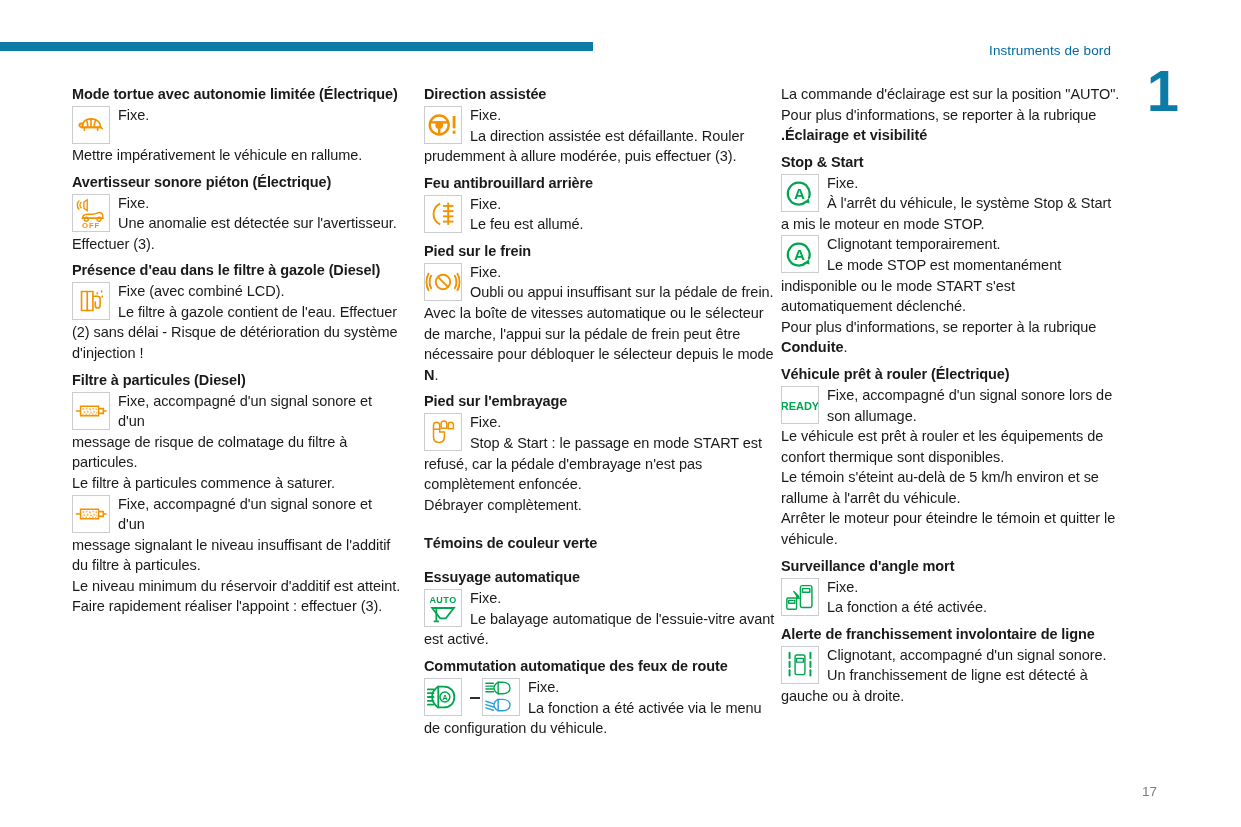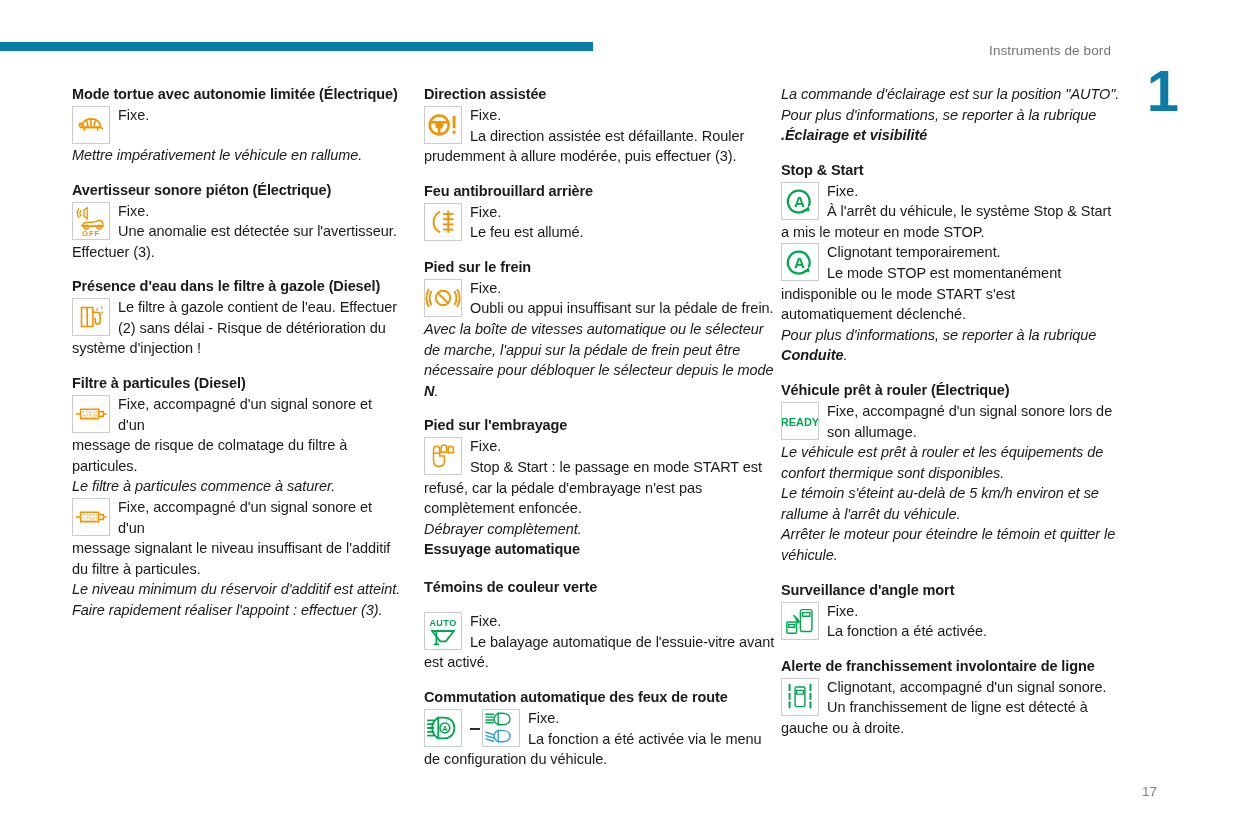--- a/index.html
+++ b/index.html
@@ -21,21 +21,21 @@
     top: 42px;
     width: 593px;
     height: 9px;
     background: #0c7ba6;
   }
   .header-title {
     position: absolute;
     right: 130px;
     top: 43px;
     font-size: 13.5px;
-    color: #737373;
+    color: #0369a1;
     letter-spacing: 0.1px;
     white-space: nowrap;
   }
   .chapter-number {
     position: absolute;
     right: 62px;
     top: 62px;
     font-size: 58px;
     font-weight: bold;
     color: #0c7ba6;
@@ -66,29 +66,28 @@
   .col.right { margin-left: 4px; }
 
   
   h3.sec {
     font-size: 14.5px;
     font-weight: bold;
     margin: 0 0 1px 0;
     line-height: 1.38;
     letter-spacing: -0.1px;
   }
-  h3.sec.spaced { margin-top: 14px; }
+  h3.sec.spaced { margin-top: 6px; }
   h3.green-head { margin-top: 18px; margin-bottom: 14px; }
 
   p.body {
     font-size: 14.5px;
     line-height: 1.42;
     margin: 0;
     letter-spacing: -0.05px;
-    font-style: italic;
   }
   p.body b { font-weight: bold; }
 
   
   .ico-group {
     margin: 0;
     font-size: 14.5px;
     line-height: 1.42;
     letter-spacing: -0.05px;
   }
@@ -197,20 +196,21 @@
             <path d="M21 14 L26 14 C27.6 14 28.6 15 28.6 16.6 L28.6 24 C28.6 25.5 27.3 26.4 26 26.4 C24.6 26.4 23.5 25.4 23.5 24 L23.5 20"></path>
           </g>
           <g fill="#f39200">
             <path d="M25.5 9.2 c1.2 1.6 1.2 2.6 0 3.1 c-1.2 -0.5 -1.2 -1.5 0 -3.1 Z"></path>
             <path d="M30.3 7.2 c1.2 1.6 1.2 2.6 0 3.1 c-1.2 -0.5 -1.2 -1.5 0 -3.1 Z"></path>
             <path d="M30.8 12.6 c1.2 1.6 1.2 2.6 0 3.1 c-1.2 -0.5 -1.2 -1.5 0 -3.1 Z"></path>
           </g>
         </svg>
       </span>
       <span class="ico-text">
+        <span class="ln">Fixe (avec combiné LCD).</span>
         <span>Le filtre à gazole contient de l'eau. Effectuer (2) sans délai - Risque de détérioration du système d'injection !</span>
       </span>
     </div>
 
     <h3 class="sec spaced">Filtre à particules (Diesel)</h3>
 
     <div class="ico-group">
       <span class="ico">
         <svg viewBox="0 0 38 38">
           <g fill="none" stroke="#f39200" stroke-width="1.6">
@@ -365,23 +365,23 @@
         </svg>
       </span>
       <span class="ico-text">
         <span class="ln">Fixe.</span>
         <span>Stop &amp; Start : le passage en mode START est refusé, car la pédale d'embrayage n'est pas complètement enfoncée.</span>
       </span>
     </div>
 
     <p class="body">Débrayer complètement.</p>
 
+    <h3 class="sec green-head">Témoins de couleur verte</h3>
+
     <h3 class="sec">Essuyage automatique</h3>
-
-    <h3 class="sec green-head">Témoins de couleur verte</h3>
 
     <div class="ico-group">
       <span class="ico">
         <svg viewBox="0 0 38 38">
           <text x="19" y="14" font-family="'Liberation Sans',sans-serif" font-size="9.5" font-weight="bold" fill="#00a54f" text-anchor="middle" letter-spacing="0.5">AUTO</text>
           <g fill="none" stroke="#00a54f" stroke-width="1.9" stroke-linecap="round">
             <path d="M7.5 19 L30.5 19 L22 30 L16 30 Z"></path>
             <path d="M12 19 L12 32"></path>
             <path d="M10 33.2 L14 33.2"></path>
           </g>

